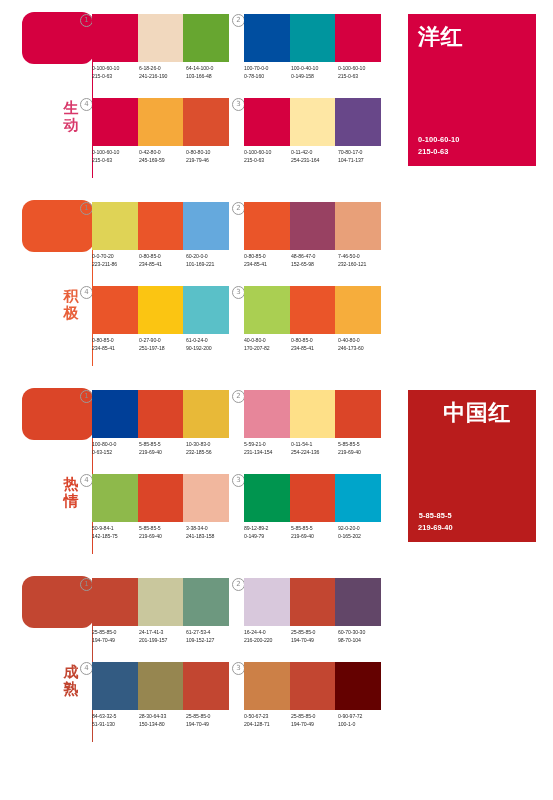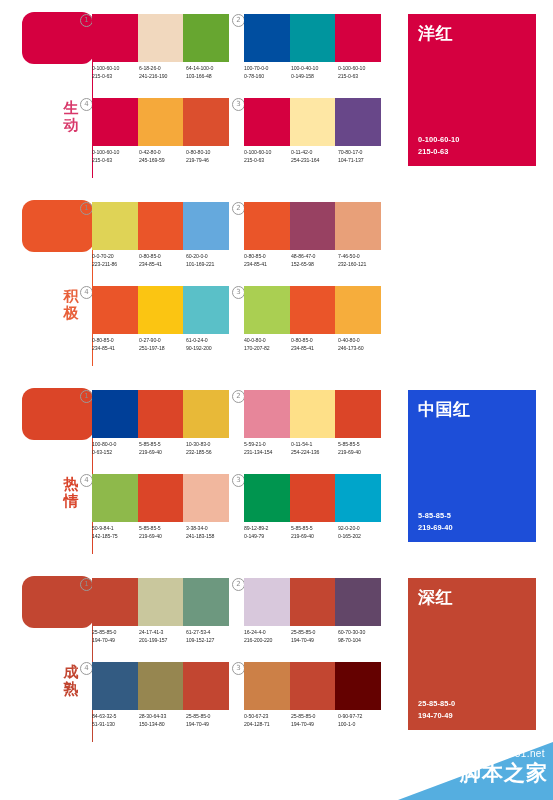--- a/index.html
+++ b/index.html
@@ -51,21 +51,21 @@
     padding-right:2px;box-sizing:border-box;
   }
   .codes .code b{display:block;font-weight:normal;}
 
   
   .bigpanel{
     position:absolute;left:408px;top:14px;width:128px;height:152px;
     color:#ffffff;box-sizing:border-box;padding:10px 0 0 10px;
   }
   .bigtitle{
-    font-size:17px;font-weight:bold;line-height:1.15;letter-spacing:0.5px;
+    font-size:22px;font-weight:bold;line-height:1.15;letter-spacing:0.5px;
     font-family:"DejaVu Sans",sans-serif;
   }
   .bigcodes{
     position:absolute;left:10px;bottom:9px;
     font-size:7.4px;font-weight:bold;line-height:1.55;letter-spacing:0.1px;
     font-family:"Liberation Sans",sans-serif;
   }
   .bigcodes b{display:block;font-weight:bold;}
 
   
@@ -392,21 +392,21 @@
                   <b>5-85-85-5</b>
                   <b>219-69-40</b>
                 </div>
                 <div class="code">
                   <b>92-0-20-0</b>
                   <b>0-165-202</b>
                 </div>
               </div>
             </div>
           </div>
-          <div class="bigpanel" style="background: #1d4ed8;">
+          <div class="bigpanel" style="background: #b91c1c; text-align: center;">
             <div class="bigtitle">中国红</div>
             <div class="bigcodes">
               <b>5-85-85-5</b>
               <b>219-69-40</b>
             </div>
           </div>
         </div>
       </div>
       <div class="family">
         <div class="family-inner">
@@ -501,29 +501,17 @@
                   <b>25-85-85-0</b>
                   <b>194-70-49</b>
                 </div>
                 <div class="code">
                   <b>0-90-97-72</b>
                   <b>100-1-0</b>
                 </div>
               </div>
             </div>
           </div>
-          <div class="bigpanel" style="background: rgb(194, 70, 49);">
-            <div class="bigtitle">深红</div>
-            <div class="bigcodes">
-              <b>25-85-85-0</b>
-              <b>194-70-49</b>
-            </div>
-          </div>
         </div>
       </div>
     </div>
 
-  <div class="wm">
-    <div class="wm-tri"></div>
-    <div class="wm-url">jb51.net</div>
-    <div class="wm-cn">脚本之家</div>
-  </div>
 </div>
 
 </body></html>

